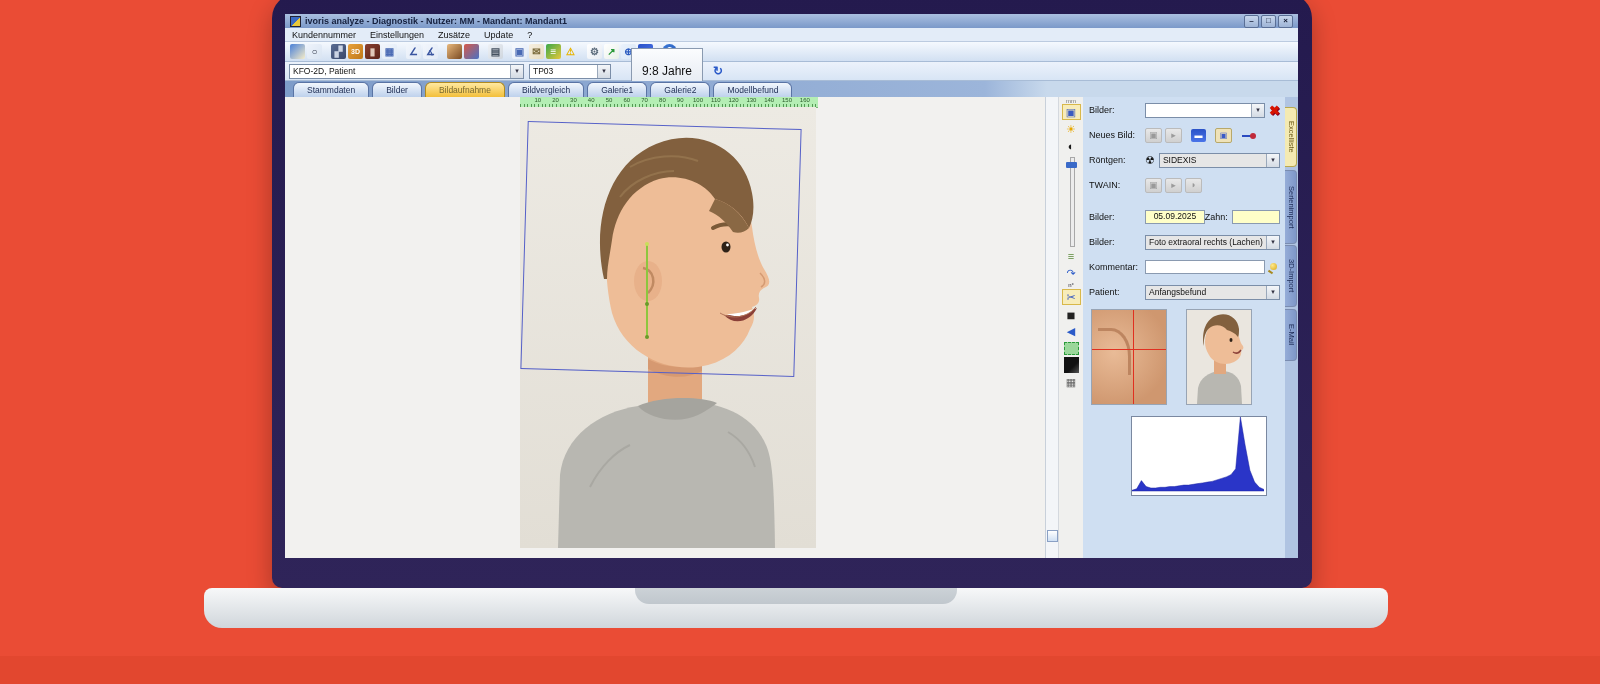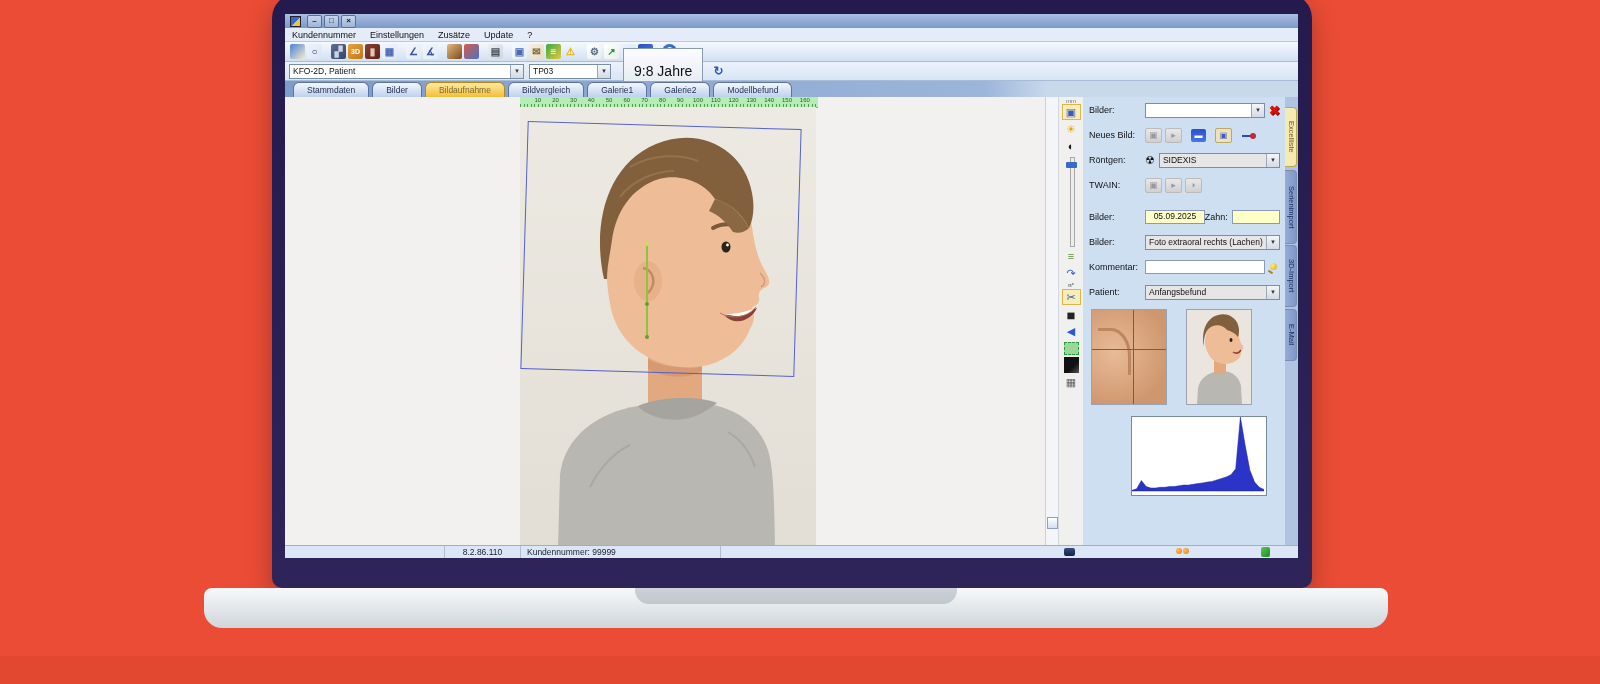--- a/index.html
+++ b/index.html
@@ -39,21 +39,21 @@
   .tbi.round{border-radius:50%;}
   .patientbar{height:18px;flex:0 0 18px;background:linear-gradient(#ecf2fb,#d8e5f5);
               border-bottom:1px solid #a8bcd6;display:flex;align-items:center;padding-left:4px;}
   .combo{position:relative;background:#fff;border:1px solid #7b8ea8;height:13px;
          font-size:8.5px;line-height:12px;padding:0 15px 0 3px;white-space:nowrap;overflow:hidden;}
   .combo::after{content:"▾";position:absolute;right:0;top:0;width:12px;height:100%;
                 background:linear-gradient(#f4f6f9,#d4dbe4);border-left:1px solid #9aa8ba;
                 font-size:7px;text-align:center;line-height:12px;color:#334;}
   .combo.gray{background:#e6e6e6;}
   .agebtn{background:linear-gradient(#fbfcfe,#e0e7ef);border:1px solid #8a9ab0;
-          font-size:14px;height:13px;line-height:12px;padding:16px 10px;margin-left:12px;}
+          font-size:12px;height:13px;line-height:12px;padding:16px 10px;margin-left:20px;}
   .refresh{margin-left:10px;font-size:12px;color:#2a5ac8;font-weight:bold;}
 
   .tabrow{height:16px;flex:0 0 16px;display:flex;align-items:flex-end;padding-left:8px;
           background:linear-gradient(90deg,#7e9cc9 0px,#9cb5da 700px,#c8d9ec 762px);}
   .tab{height:14px;line-height:14px;padding:0 13px;font-size:8.5px;color:#1c2b52;
        background:linear-gradient(#f2f7fd,#bed1ec);border:1px solid #5a74a4;border-bottom:none;
        border-radius:6px 6px 0 0;margin-right:3px;white-space:nowrap;}
   .tab.active{background:linear-gradient(#ffe9a0,#f3bf3a);border-color:#b08a20;color:#7a6a30;}
 
   .content{flex:1;display:flex;min-height:0;}
@@ -148,20 +148,21 @@
 <div class="bg-band"></div>
 <div class="bezel"></div>
 <div class="base">
   <div class="notch"></div>
 </div>
 
 <div class="screen">
 
   <div class="titlebar">
     <span class="win-icon"></span>
+    <span class="title-text">ivoris analyze - Diagnostik - Nutzer: MM - Mandant: Mandant1</span>
     <span class="winbtn">–</span>
     <span class="winbtn">□</span>
     <span class="winbtn">×</span>
   </div>
 
   <div class="menubar">
       <span class="menu-item">Kundennummer</span>
       <span class="menu-item">Einstellungen</span>
       <span class="menu-item">Zusätze</span>
       <span class="menu-item">Update</span>
@@ -359,21 +360,13 @@
     </div>
 
     <div class="sidetabs">
         <div class="stab active" style="top: 10px; height: 58px;">Excelliste</div>
         <div class="stab" style="top: 73px; height: 72px;">Serienimport</div>
         <div class="stab" style="top: 148px; height: 60px;">3D-Import</div>
         <div class="stab" style="top: 212px; height: 50px;">E-Mail</div>
       </div>
   </div>
 
-  <div class="statusbar">
-    <div class="seg s1"></div>
-    <div class="seg s2">8.2.86.110</div>
-    <div class="seg s3">Kundennummer: 99999</div>
-    <span class="sb-dev"></span>
-    <span class="sb-users"></span>
-    <span class="sb-green"></span>
-  </div>
 </div>
 
 </body></html>

